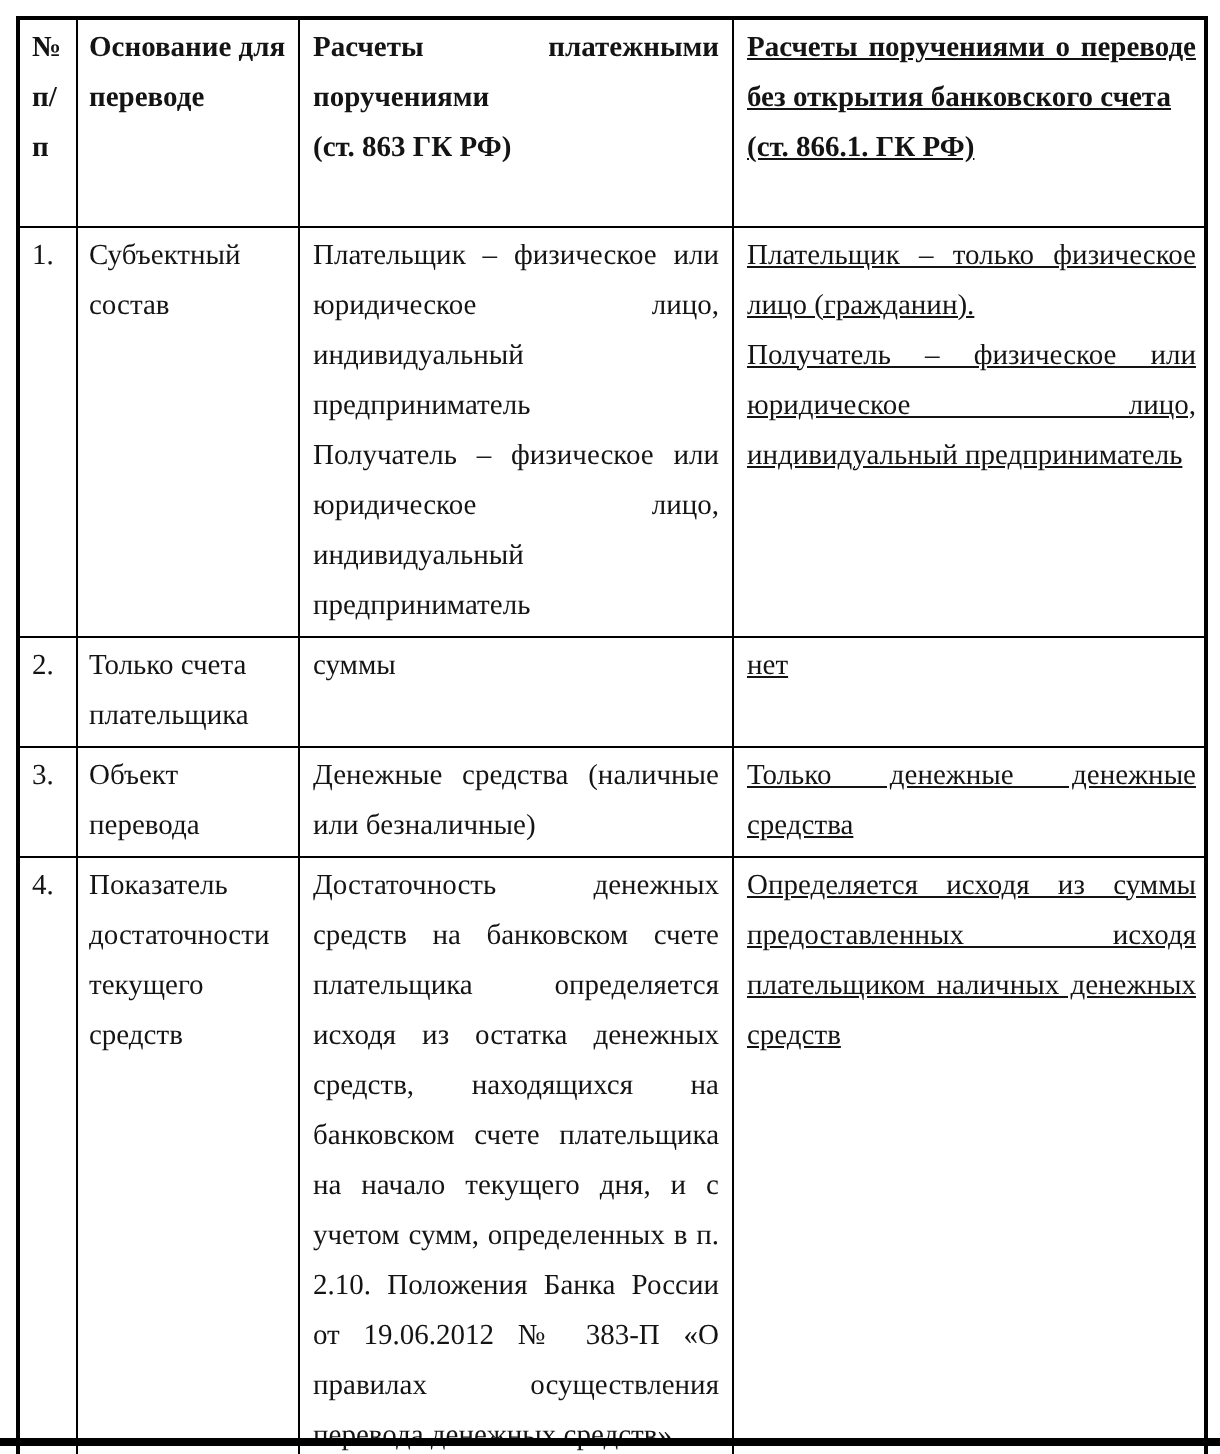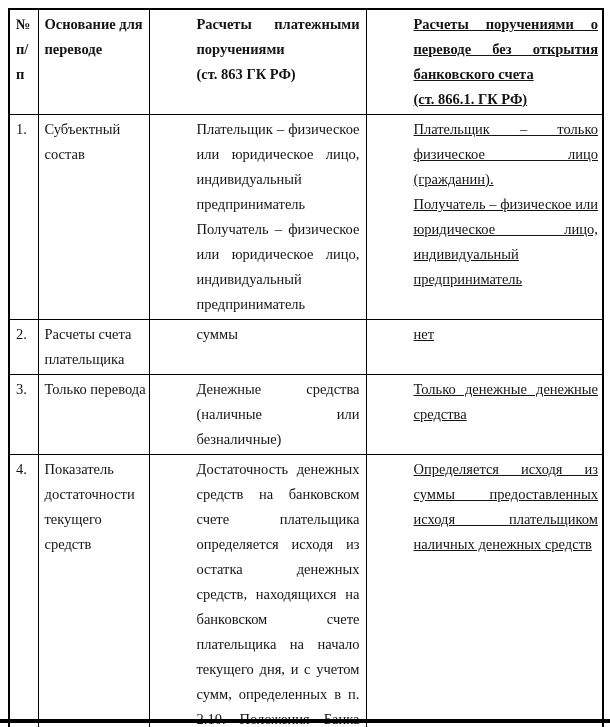--- a/index.html
+++ b/index.html
@@ -39,21 +39,20 @@
   .doc-table .c-num  { padding: 2px 1px 2px 6px; }
   .doc-table .c-crit { padding: 2px 1px 2px 6px; }
   .doc-table .c-po   { padding: 2px 6px 2px 7px; }
   .doc-table .c-tw   { padding: 2px 4px 2px 7px; text-decoration: underline; }
 
   .cell-text {
     white-space: pre-line;
   }
   .justified .cell-text {
     text-align: justify;
-    margin-left: 40px;
   }
   .bold, .doc-table thead td {
     font-weight: bold;
   }
   
   tr.r-head { height: 104px; }
   tr.r-1    { height: 200px; }
   tr.r-2    { height: 51px;  }
   tr.r-3    { height: 54px;  }
   tr.r-4    { height: 302px; }
@@ -111,35 +110,35 @@
       <td class="c-tw justified">
         <div class="cell-text">Плательщик – только физическое лицо (гражданин).
 Получатель – физическое или юридическое лицо, индивидуальный предприниматель</div>
       </td>
     </tr>
     <tr class="r-2">
       <td class="c-num bold">
         <div class="cell-text">2.</div>
       </td>
       <td class="c-crit">
-        <div class="cell-text">Расчеты счета плательщика</div>
+        <div class="cell-text">Только счета плательщика</div>
       </td>
       <td class="c-po justified">
         <div class="cell-text">суммы</div>
       </td>
       <td class="c-tw justified">
         <div class="cell-text">нет</div>
       </td>
     </tr>
     <tr class="r-3">
       <td class="c-num bold">
         <div class="cell-text">3.</div>
       </td>
       <td class="c-crit">
-        <div class="cell-text">Только перевода</div>
+        <div class="cell-text">Объект перевода</div>
       </td>
       <td class="c-po justified">
         <div class="cell-text">Денежные средства (наличные или безналичные)</div>
       </td>
       <td class="c-tw justified">
         <div class="cell-text">Только денежные денежные средства</div>
       </td>
     </tr>
     <tr class="r-4">
       <td class="c-num bold">

